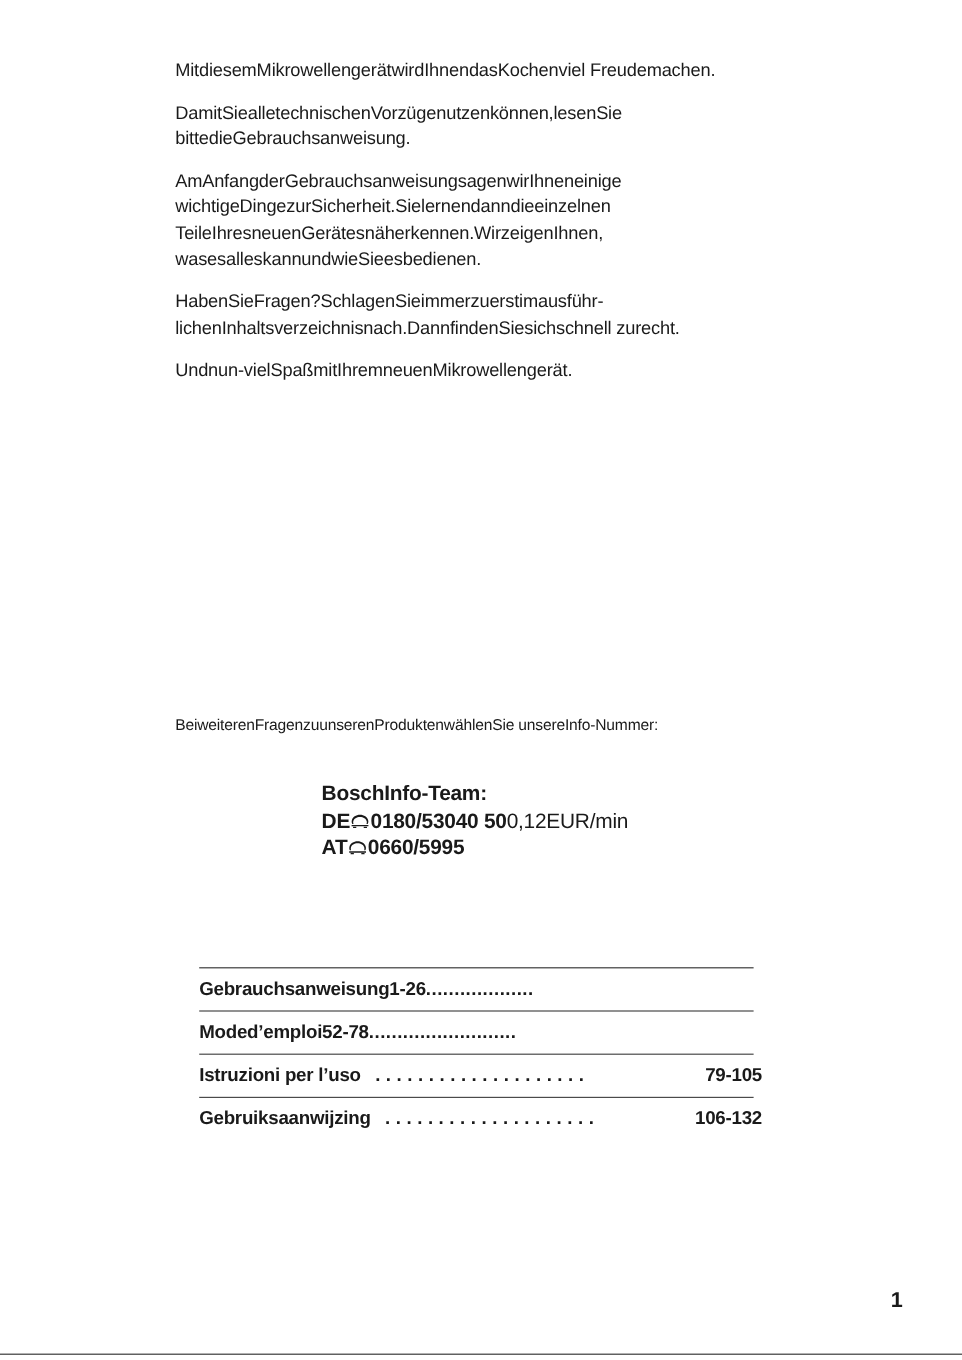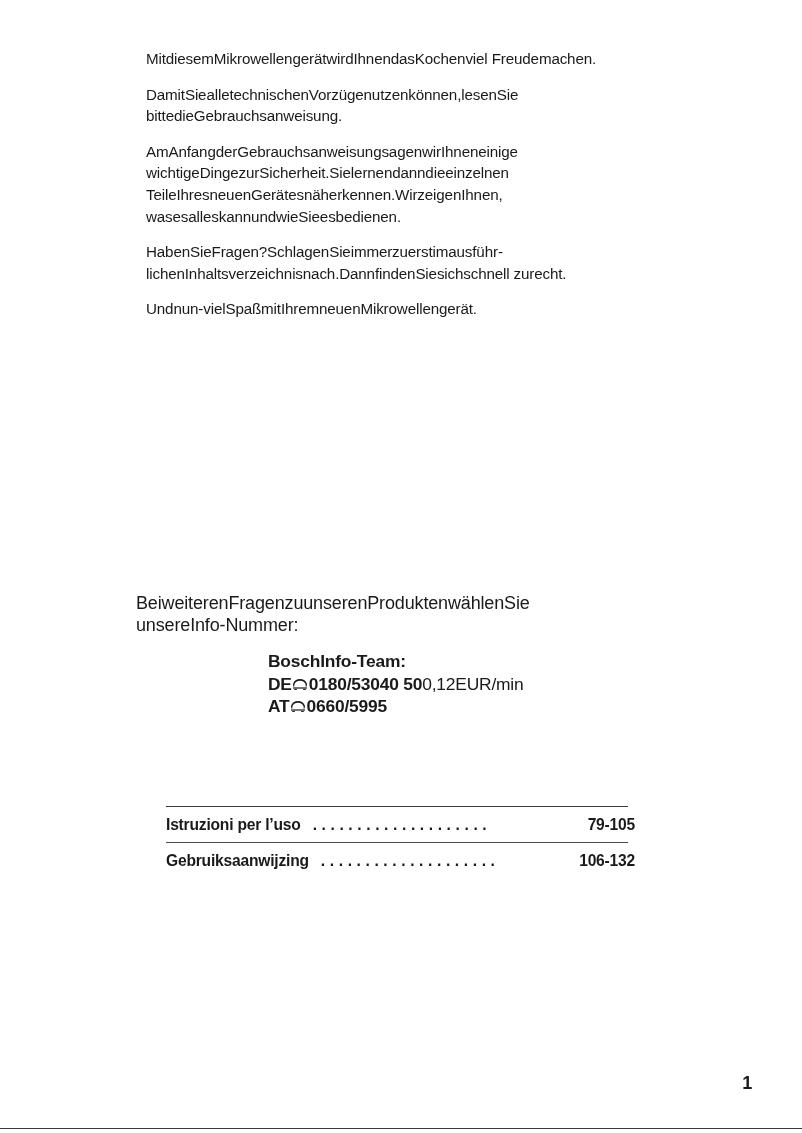--- a/index.html
+++ b/index.html
@@ -35,24 +35,24 @@
     line-height: 21.6px;
     letter-spacing: -0.15px;
     margin: 0 0 14px 0;
     word-break: break-word;
   }
   .para:last-child { margin-bottom: 0; }
 
   
   .info-intro {
     position: absolute;
-    left: 136px;
+    left: 146px;
     top: 593px;
     width: 452px;
-    font-size: 18px;
+    font-size: 13px;
     line-height: 21.6px;
     letter-spacing: -0.15px;
   }
 
   .infoteam {
     position: absolute;
     left: 268px;
     top: 650px;
     font-size: 17.4px;
     line-height: 22.5px;
@@ -166,22 +166,34 @@
             <path d="M1.0 9.4 L15.0 9.4 L15.0 10.6 L1.0 10.6 Z" fill="#1a1a1a"></path>
             <path d="M2.2 10.9 L4.9 10.9 L4.9 11.9 L2.2 11.9 Z" fill="#1a1a1a"></path>
             <path d="M11.1 10.9 L13.8 10.9 L13.8 11.9 L11.1 11.9 Z" fill="#1a1a1a"></path>
             <path d="M6.0 5.1 L10.0 5.1 L10.0 9.0 L6.0 9.0 Z" fill="#ffffff"></path>
           </svg></span><span>0660/5995</span>
     </div>
   </div>
 
   <div class="toc">
 
-
-
+    <div class="toc-row">
+      <span class="toc-label">Gebrauchsanweisung1-26</span>
+      <span class="toc-dots-tight">...................</span>
+      <span class="toc-spacer"></span>
+      <span class="toc-page"></span>
+    </div>
+
+
+    <div class="toc-row">
+      <span class="toc-label">Moded’emploi52-78</span>
+      <span class="toc-dots-tight">..........................</span>
+      <span class="toc-spacer"></span>
+      <span class="toc-page"></span>
+    </div>
 
     <div class="toc-row">
       <span class="toc-label">Istruzioni per l’uso</span>
       <span class="toc-dots-wide">....................</span>
       <span class="toc-spacer"></span>
       <span class="toc-page">79-105</span>
     </div>
 
     <div class="toc-row last">
       <span class="toc-label">Gebruiksaanwijzing</span>

